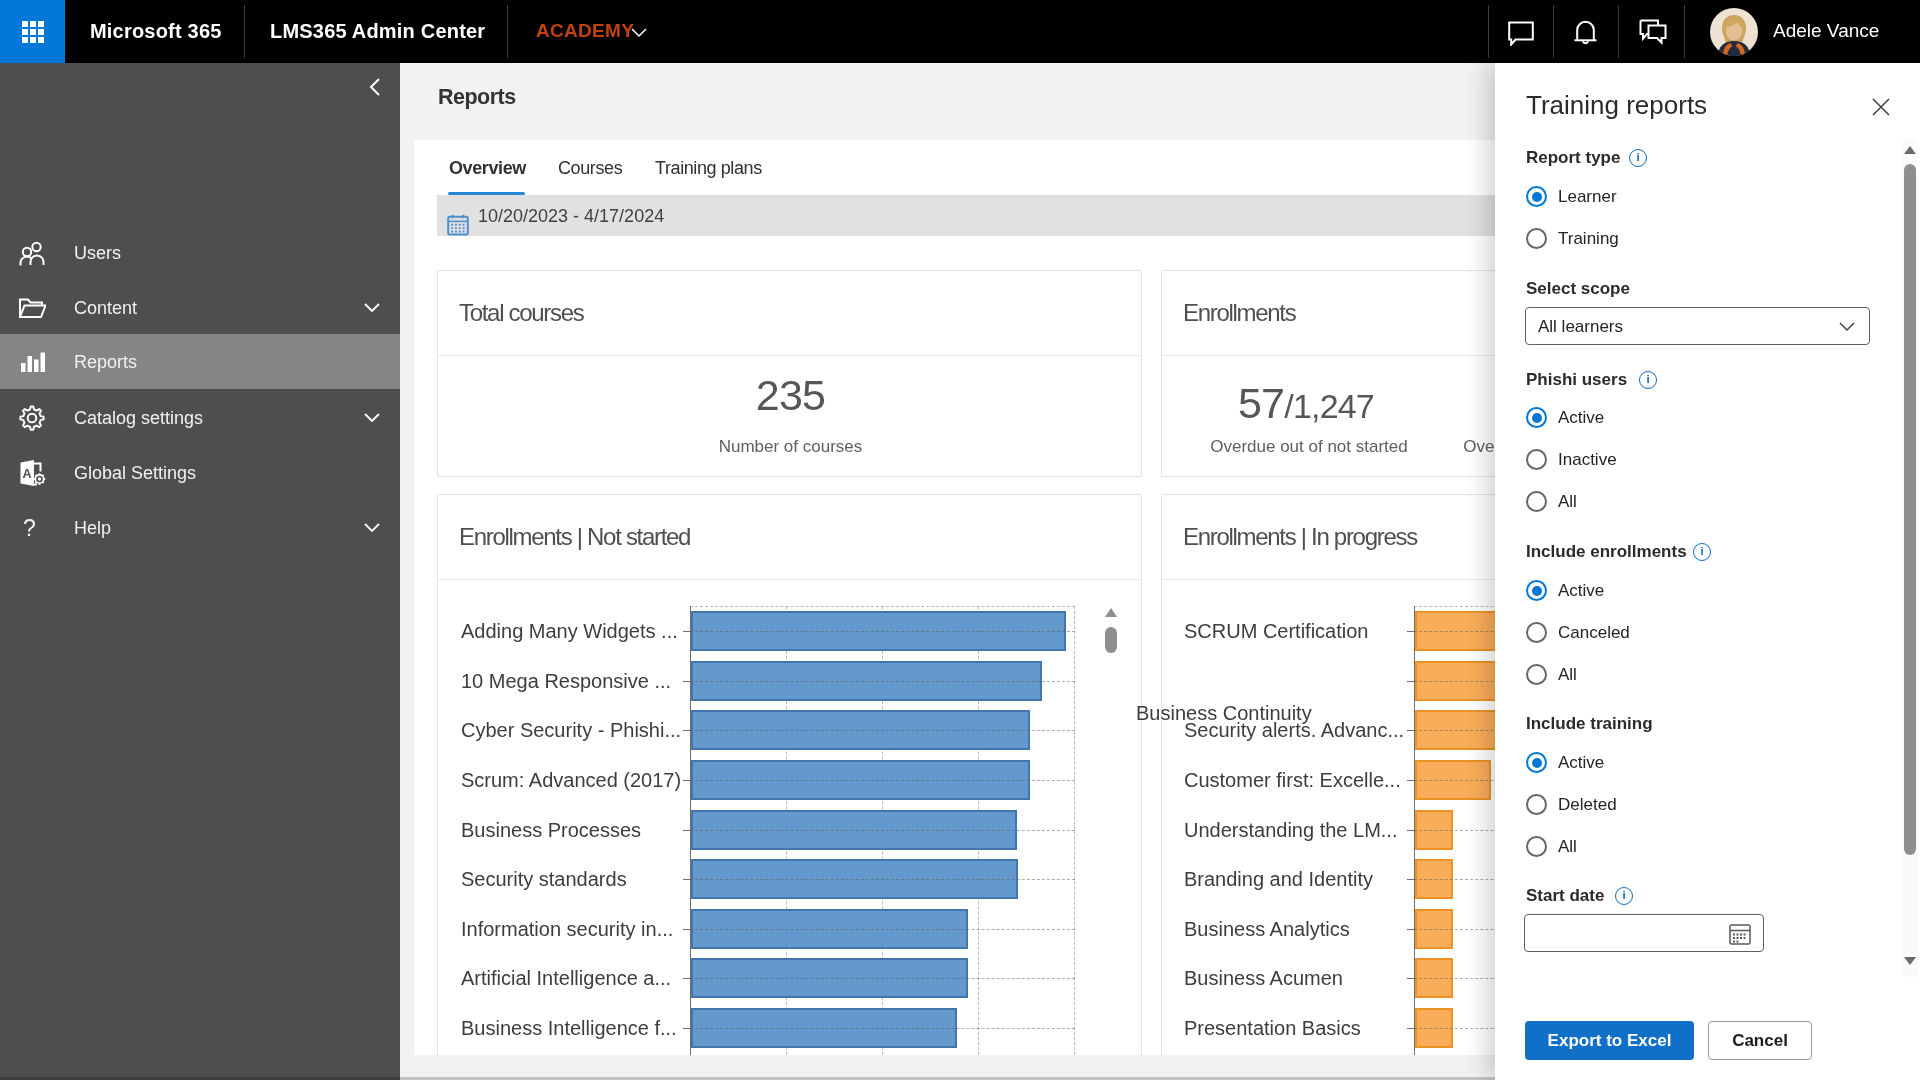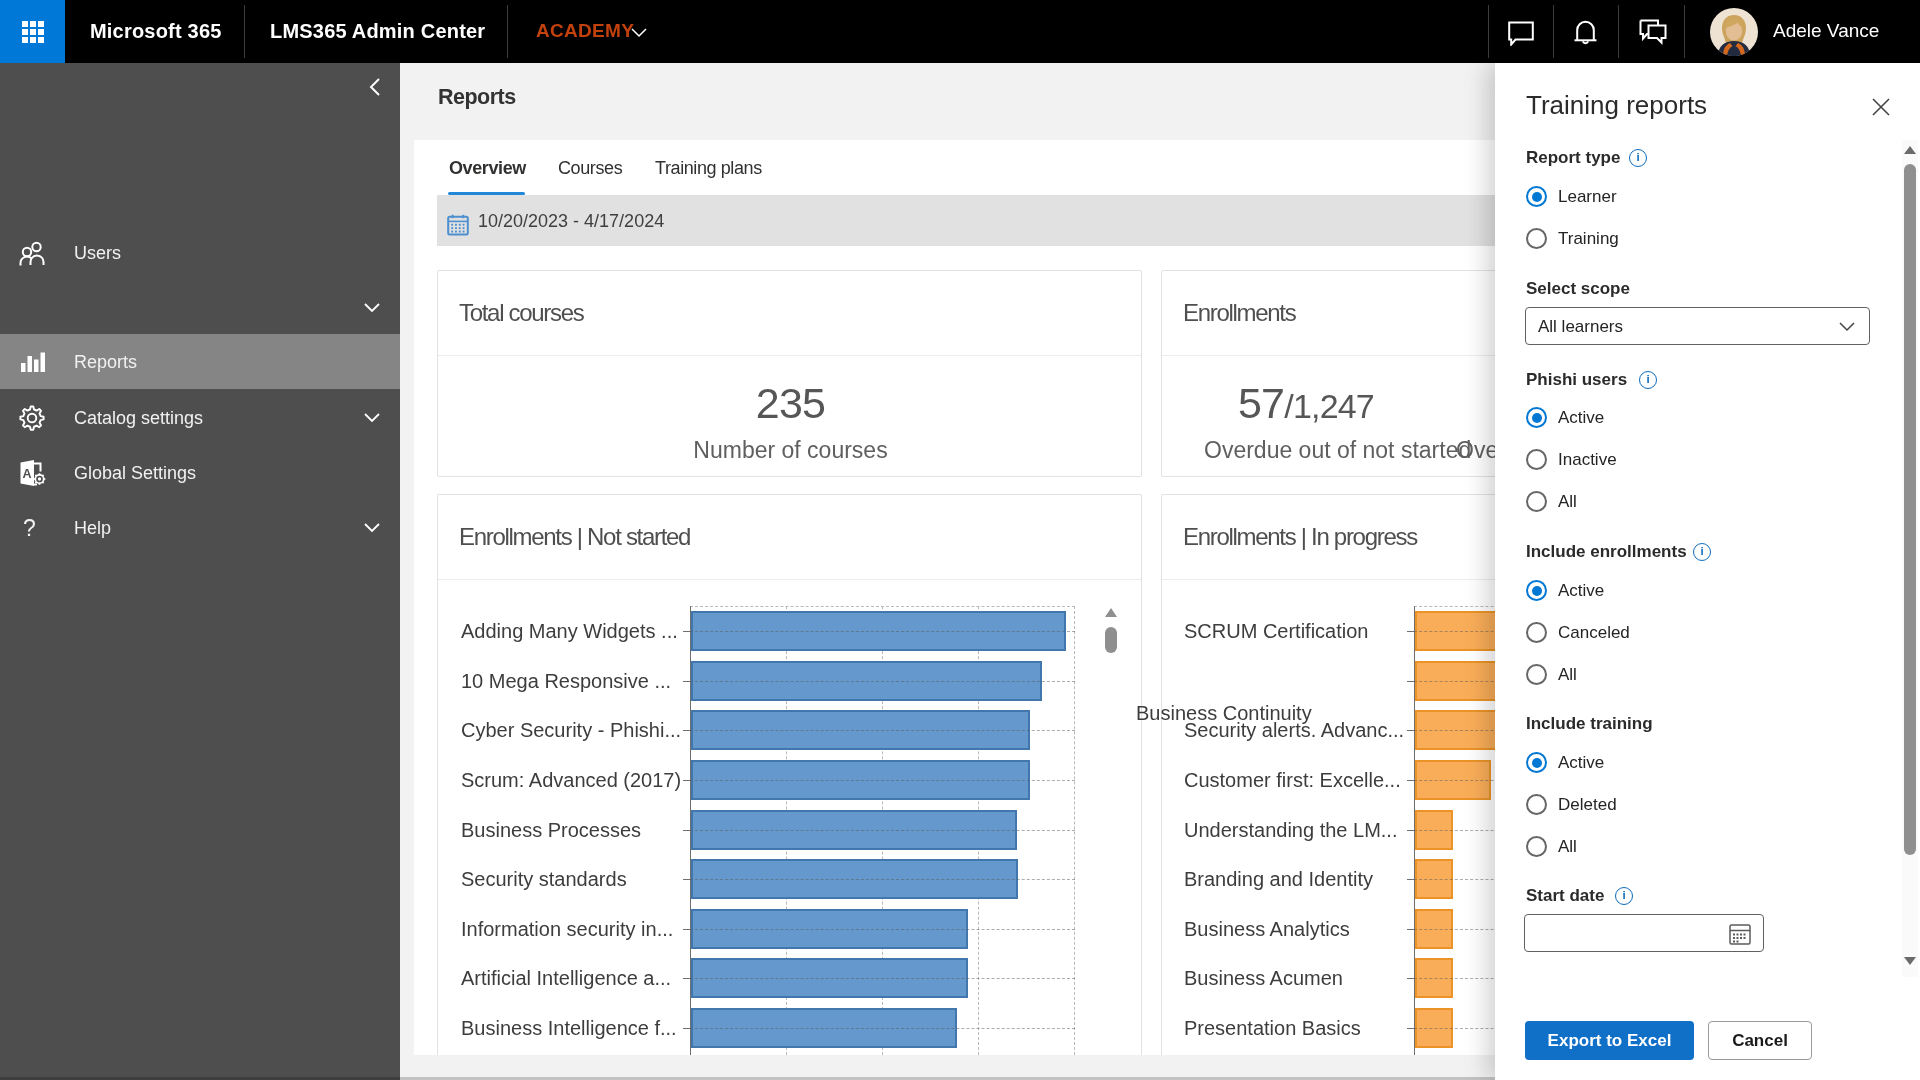--- a/index.html
+++ b/index.html
@@ -33,28 +33,28 @@
   .sb-item { position:absolute; left:0; width:400px; height:55px; color:#f1f1f1; }
   .sb-txt { position:absolute; left:74px; top:50%; transform:translateY(-50%); font-size:18px; color:#f1f1f1; white-space:nowrap; }
   .sb-ico { position:absolute; left:18px; top:50%; transform:translateY(-50%); width:28px; height:28px; }
   .sb-chev { position:absolute; right:18px; top:50%; transform:translateY(-50%); }
 
   
   .main-white { position:absolute; left:414px; top:140px; width:1506px; height:915px; background:#fff; }
   .rep-title { position:absolute; left:438px; top:85px; font-size:21.5px; font-weight:700; color:#333; letter-spacing:-0.5px;}
   .tab { position:absolute; top:158px; font-size:18px; color:#323130; white-space:nowrap; letter-spacing:-0.4px; }
   .tab-line { position:absolute; left:448px; top:192px; width:77px; height:3px; background:#2488d8; border-radius:2px; }
-  .datebar { position:absolute; left:437px; top:195px; width:1083px; height:51px; background:#e1e1e1; }
+  .datebar { position:absolute; left:437px; top:195px; width:1083px; height:41px; background:#e1e1e1; }
   .date-txt { position:absolute; left:41px; top:50%; transform:translateY(-50%); font-size:18px; color:#404040; }
 
   .card { position:absolute; background:#fff; border:1px solid #e2e2e2; border-radius:2px; }
   .card-h { position:absolute; left:21px; top:28px; font-size:24px; font-weight:400; color:#4f4f4f; white-space:nowrap; letter-spacing:-1.3px;}
   .card-div { position:absolute; left:0; right:0; top:84px; height:1px; background:#ececec; }
   .stat-num { position:absolute; text-align:center; font-size:43px; color:#565656; white-space:nowrap; letter-spacing:-0.8px;}
-  .stat-lbl { position:absolute; text-align:center; font-size:23px; color:#5f5f5f; white-space:nowrap;}
+  .stat-lbl { position:absolute; text-align:center; font-size:17px; color:#5f5f5f; white-space:nowrap;}
 
   
   .bar-blue { position:absolute; background:#6599cd; border:2px solid #4177ac; }
   .bar-orange { position:absolute; background:#f9ad58; border:2px solid #eb9326; }
   .cat-lbl { position:absolute; font-size:20px; color:#3d3d3d; white-space:nowrap; }
   .dashv { position:absolute; width:1px; border-left:1px dashed #b9b9b9; }
   .dashh { position:absolute; height:1px; border-top:1px dashed #b9b9b9; }
   .dashd { border-top:1px dashed rgba(90,90,90,0.5); }
   .tick { position:absolute; width:7px; height:1px; background:#6e6e6e; }
 
@@ -141,20 +141,27 @@
       </svg>
     <div class="sb-sel"></div>
     <div class="sb-item" style="top:162px;">
       <svg class="sb-ico" viewBox="0 0 28 28">
           <circle cx="18.5" cy="8" r="4.2" fill="none" stroke="#fff" stroke-width="2"></circle>
           <path d="M12.5 26 v-3 a6.5 6.5 0 0 1 13 0 v3" fill="none" stroke="#fff" stroke-width="2"></path>
           <circle cx="9" cy="13" r="4.2" fill="none" stroke="#fff" stroke-width="2"></circle>
           <path d="M2.5 26.5 v-2.5 a6.5 6.5 0 0 1 11 -4.6" fill="none" stroke="#fff" stroke-width="2"></path>
         </svg>
       <span class="sb-txt">Users</span>
+      </div>
+    <div class="sb-item" style="top:217px;">
+      <svg class="sb-ico" viewBox="0 0 28 28">
+          <path d="M2 23 V5.5 h8 l2.5 3 H24 v3" fill="none" stroke="#fff" stroke-width="2"></path>
+          <path d="M2 23 L6.5 11.5 H27.5 L23 23 Z" fill="none" stroke="#fff" stroke-width="2"></path>
+        </svg>
+      <span class="sb-txt">Content</span>
       </div>
     <div class="sb-item" style="top:271px;">
       <svg class="sb-ico" viewBox="0 0 28 28">
           <rect x="3" y="15" width="4.5" height="9" fill="#fff"></rect>
           <rect x="9.5" y="8" width="4.5" height="16" fill="#fff"></rect>
           <rect x="16" y="11.5" width="4.5" height="12.5" fill="#fff"></rect>
           <rect x="22.5" y="4.5" width="4.5" height="19.5" fill="#fff"></rect>
         </svg>
       <span class="sb-txt">Reports</span>
       </div>
@@ -225,21 +232,21 @@
           <rect x="11.8" y="16.6" width="1.9" height="1.9"></rect>
           <rect x="15.6" y="16.6" width="1.9" height="1.9"></rect>
         </g>
       </svg>
     <div class="date-txt">10/20/2023 - 4/17/2024</div>
   </div>
 
   <div class="card" style="left:437px; top:270px; width:705px; height:207px;">
     <div class="card-h">Total courses</div>
     <div class="card-div"></div>
-    <div class="stat-num" style="left:0; width:705px; top:108px;">235</div>
+    <div class="stat-num" style="left:0; width:705px; top:100px;">235</div>
     <div class="stat-lbl" style="left:0; width:705px; top:166px;">Number of courses</div>
   </div>
   <div class="card" style="left:1161px; top:270px; width:705px; height:207px;">
     <div class="card-h">Enrollments</div>
     <div class="card-div"></div>
     <div class="stat-num" style="left:76px; top:108px;">57<span style="font-size:34px;">/1,247</span></div>
     <div class="stat-lbl" style="left:42px; width:210px; top:166px;">Overdue out of not started</div>
     <div class="stat-lbl" style="left:294px; width:210px; top:166px;">Overdue out of completed</div>
   </div>
 

